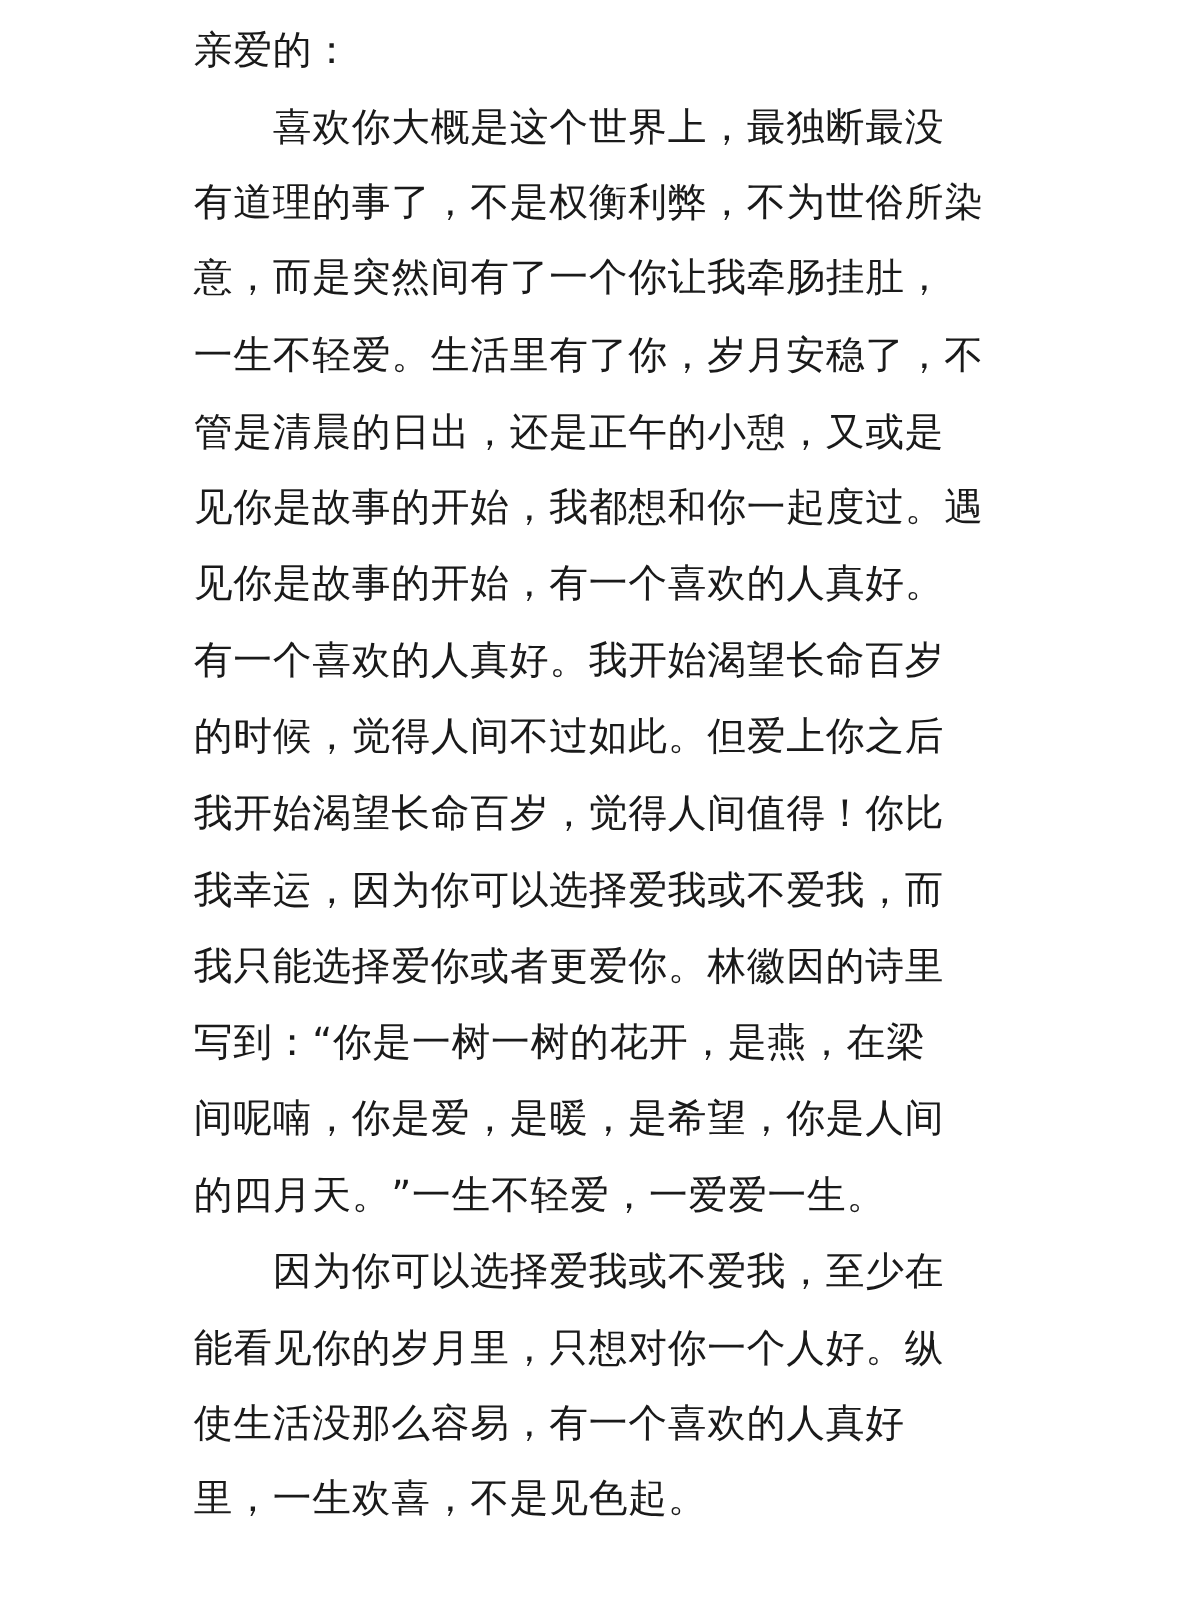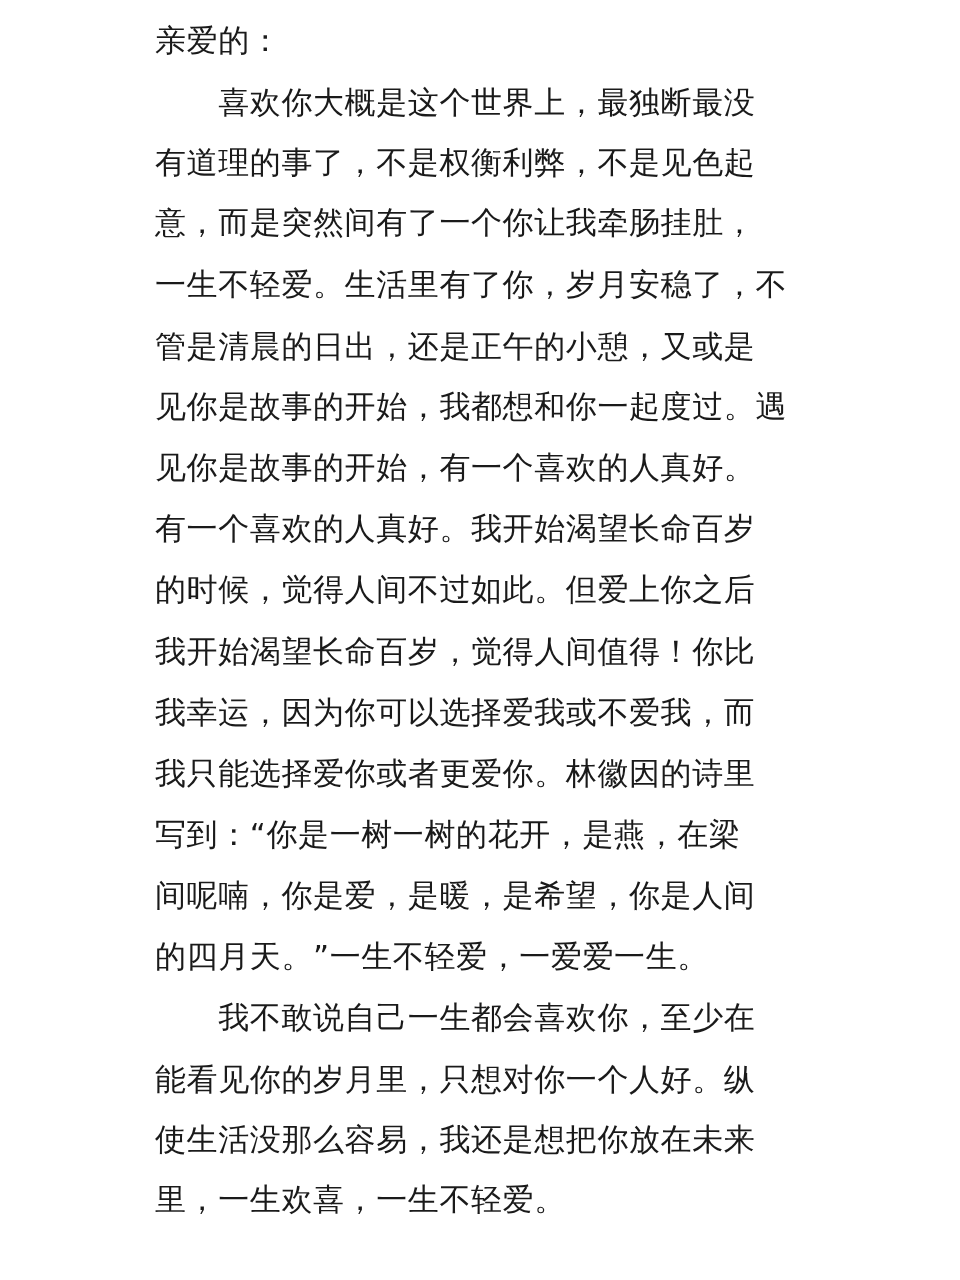--- a/index.html
+++ b/index.html
@@ -34,35 +34,35 @@
     }
   </style>
 </head>
 <body>
 
 <div class="page">
   <div class="line" style="top:20px">亲爱的：</div>
 
   <div>
     <div class="line" style="top:82px">　　喜欢你大概是这个世界上，最独断最没</div>
-    <div class="line" style="top:142px">有道理的事了，不是权衡利弊，不是见色起</div>
+    <div class="line" style="top:142px">有道理的事了，不是权衡利弊，不为世俗所染</div>
     <div class="line" style="top:202px">意，而是突然间有了一个你让我牵肠挂肚，</div>
     <div class="line" style="top:264px">一生不轻爱。生活里有了你，岁月安稳了，不</div>
     <div class="line" style="top:326px">管是清晨的日出，还是正午的小憩，又或是</div>
     <div class="line" style="top:386px">见你是故事的开始，我都想和你一起度过。遇</div>
     <div class="line" style="top:447px">见你是故事的开始，有一个喜欢的人真好。</div>
     <div class="line" style="top:508px">有一个喜欢的人真好。我开始渴望长命百岁</div>
     <div class="line" style="top:569px">的时候，觉得人间不过如此。但爱上你之后</div>
     <div class="line" style="top:631px">我开始渴望长命百岁，觉得人间值得！你比</div>
     <div class="line" style="top:692px">我幸运，因为你可以选择爱我或不爱我，而</div>
     <div class="line" style="top:753px">我只能选择爱你或者更爱你。林徽因的诗里</div>
     <div class="line" style="top:814px">写到：“你是一树一树的花开，是燕，在梁</div>
     <div class="line" style="top:875px">间呢喃，你是爱，是暖，是希望，你是人间</div>
     <div class="line" style="top:936px">的四月天。”一生不轻爱，一爱爱一生。</div>
   </div>
 
   <div>
-    <div class="line" style="top:997px">　　我不敢说自己一生都会喜欢你，至少在</div>
+    <div class="line" style="top:997px">　　因为你可以选择爱我或不爱我，至少在</div>
     <div class="line" style="top:1059px">能看见你的岁月里，只想对你一个人好。纵</div>
-    <div class="line" style="top:1119px">使生活没那么容易，我还是想把你放在未来</div>
-    <div class="line" style="top:1179px">里，一生欢喜，一生不轻爱。</div>
+    <div class="line" style="top:1119px">使生活没那么容易，有一个喜欢的人真好</div>
+    <div class="line" style="top:1179px">里，一生欢喜，不是见色起。</div>
   </div>
 </div>
 
 </body></html>

